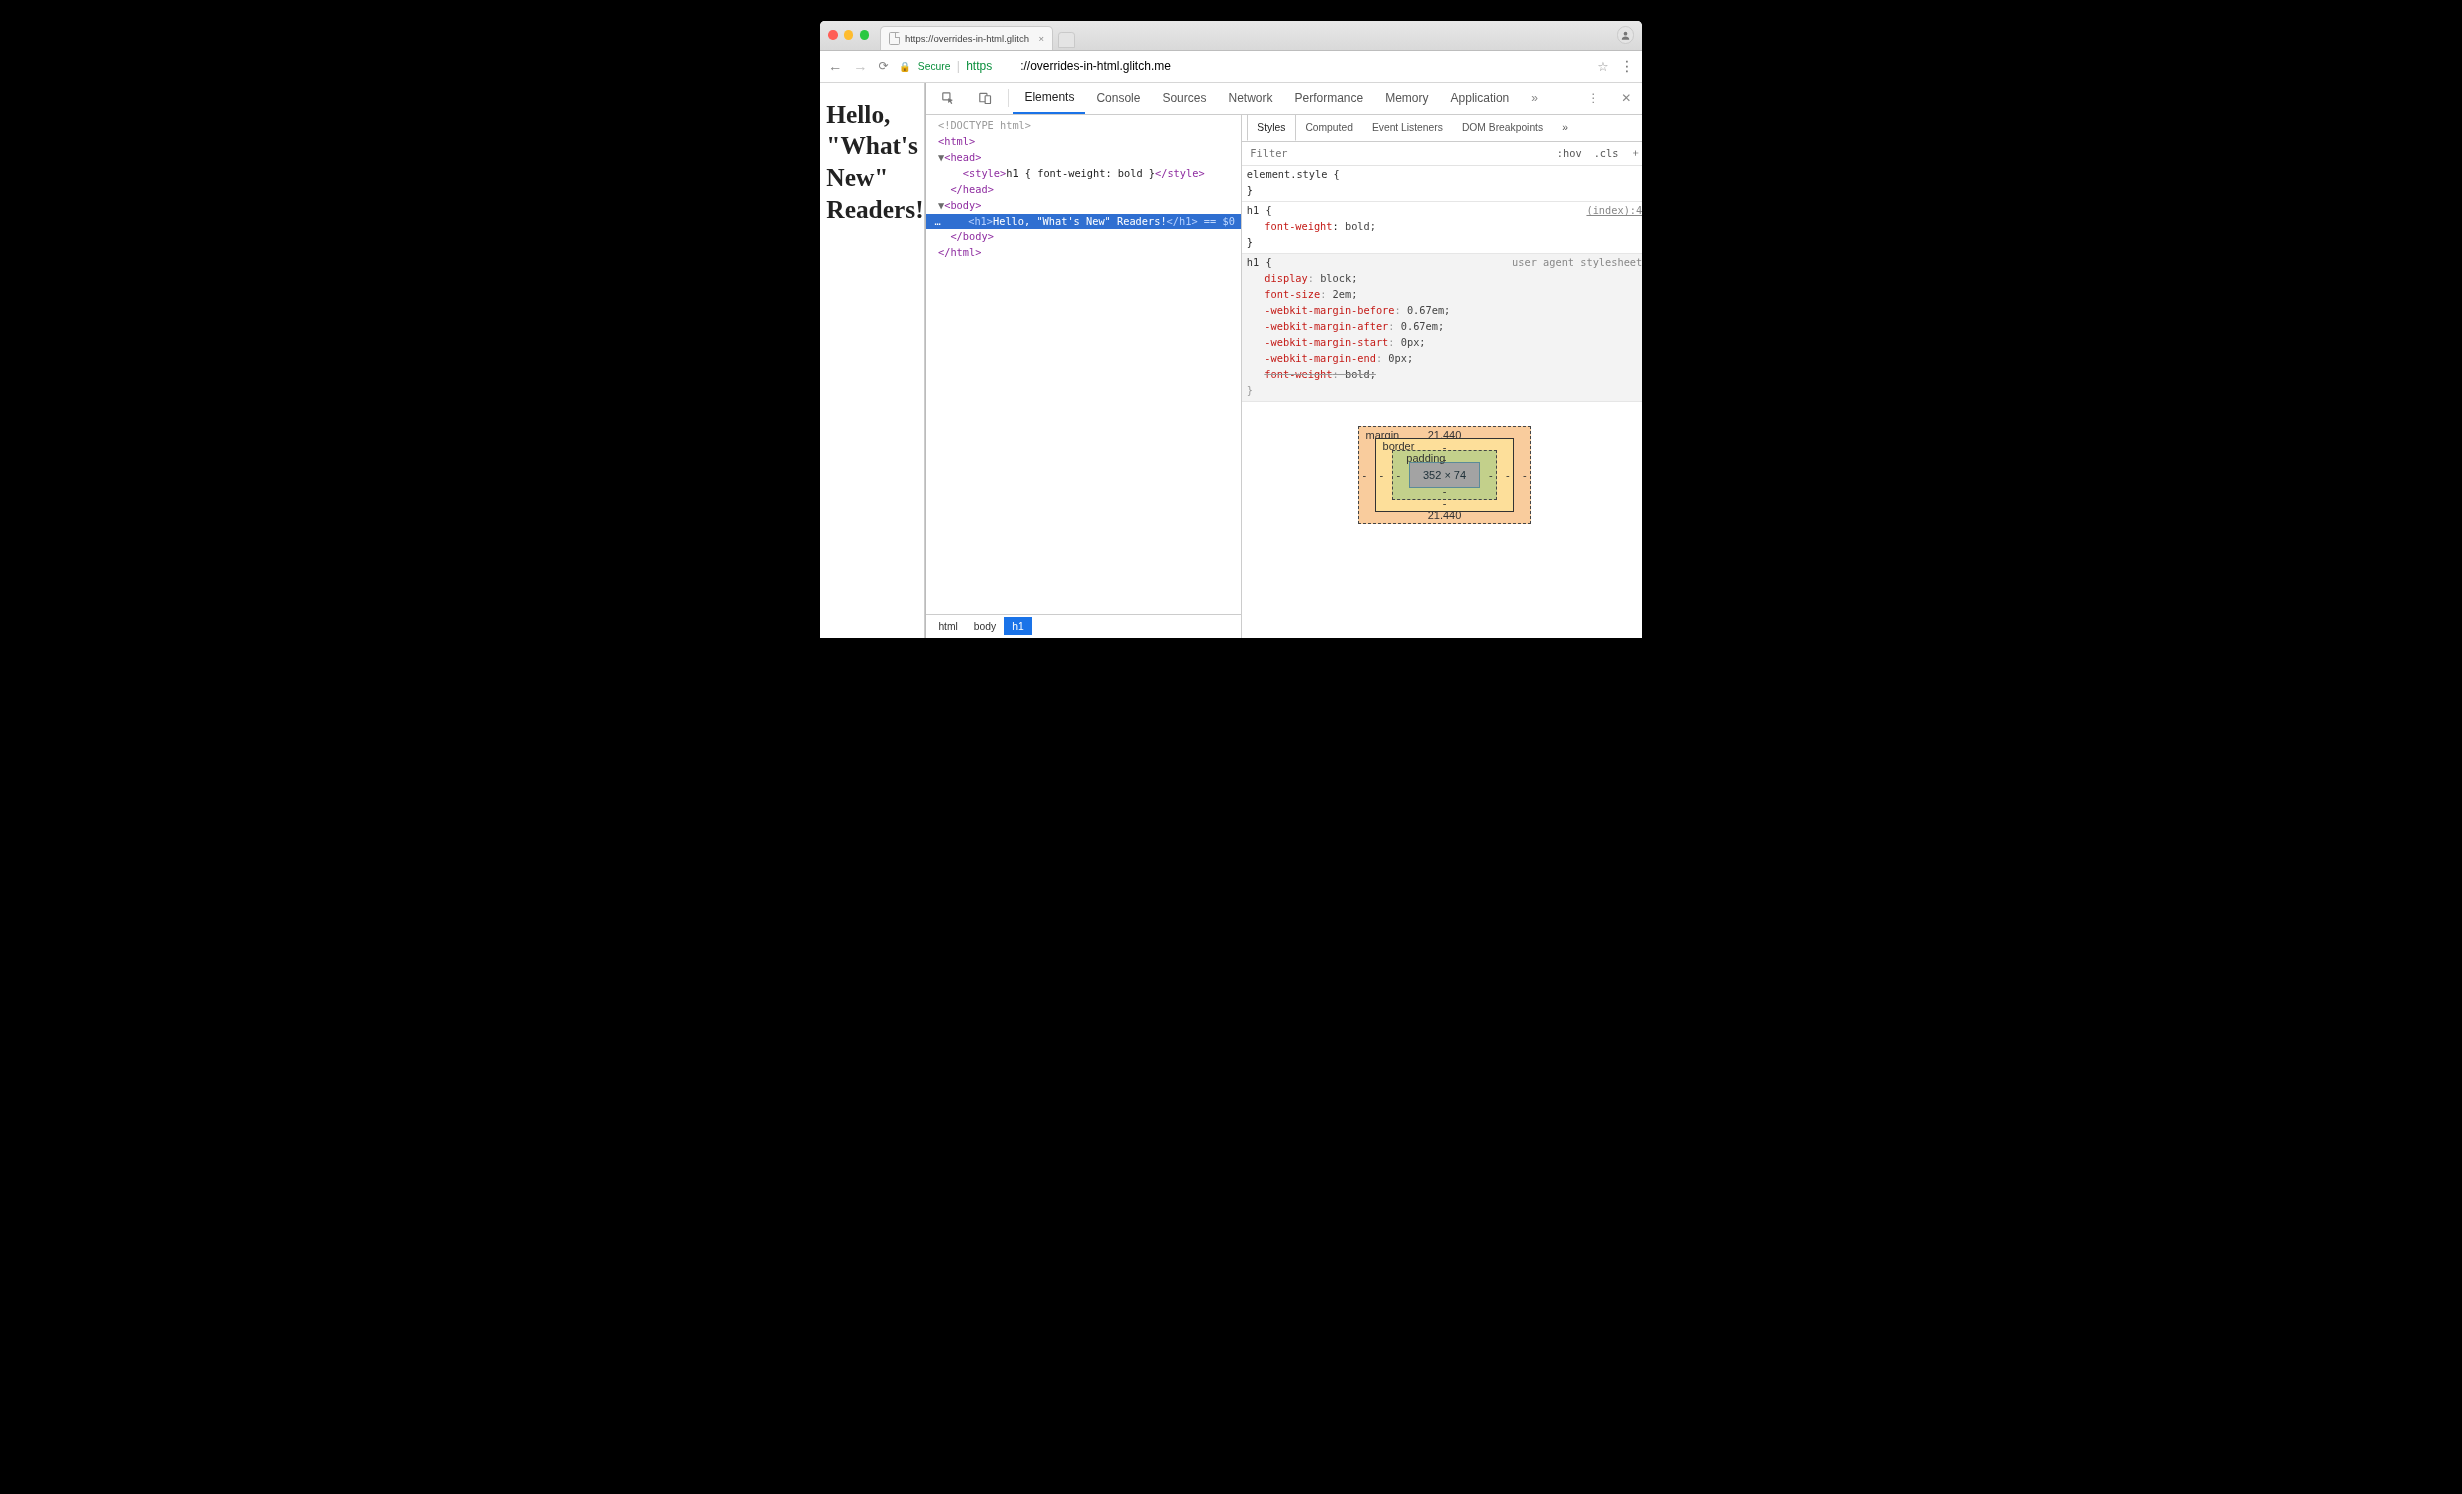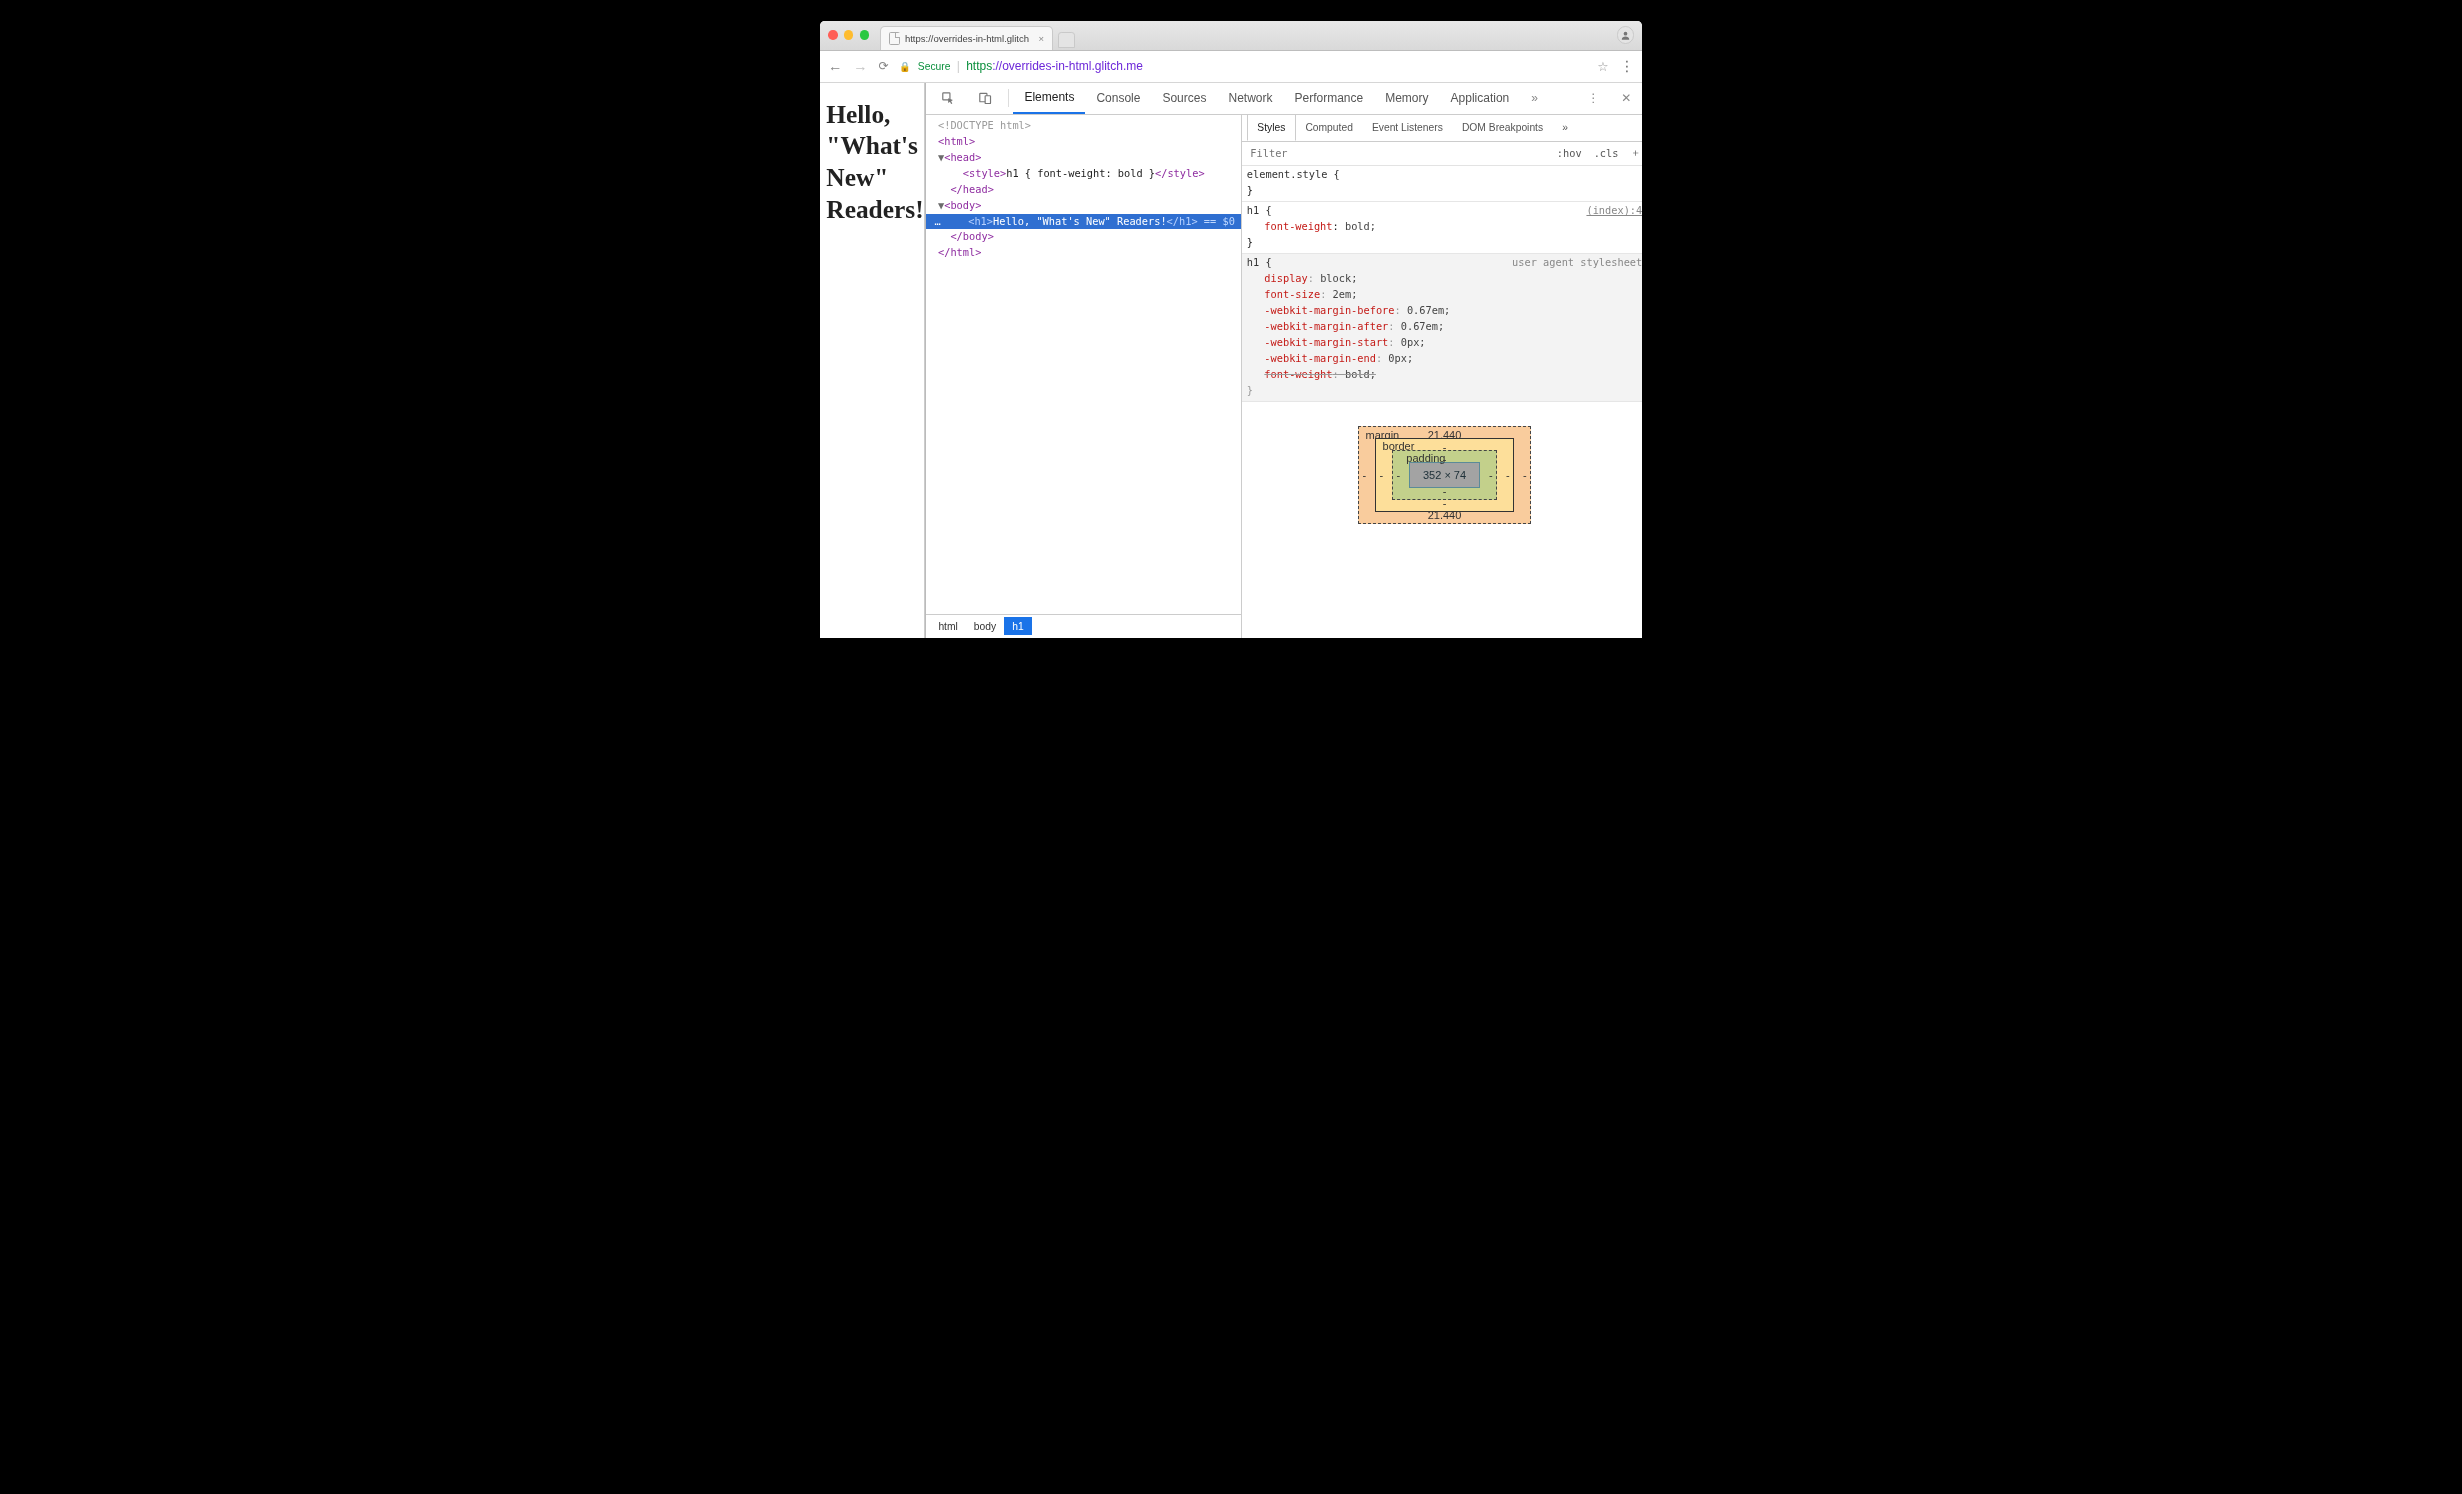--- a/index.html
+++ b/index.html
@@ -49,21 +49,21 @@
   
   .addrbar{height:32px;border-bottom:0.8px solid #d6d6d6;display:flex;align-items:center;padding:0 8px;gap:11px;font-size:12px;color:#5a5a5a;}
   .addrbar .ico{color:#888;}
   .addrbar .arrow{font-size:14.3px;}
   .addrbar .disabled{color:#c4c4c4;}
   .url{flex:1;display:flex;align-items:center;gap:6.3px;}
   .lock{color:#0a8f3c;font-size:9.5px;}
   .secure{color:#0a8f3c;font-size:10.3px;}
   .pipe{color:#ccc;}
   .scheme{color:#0a8f3c;}
-  .rest{color:#6d28d9;}
+  .rest{color:#000000;margin-left:28px;}
   .star{color:#9a9a9a;font-size:12.7px;}
   .vdots{color:#666;font-size:14.3px;}
 
   
   .content{display:flex;height:555px;}
   .page{width:262px;padding:16px 0 0 6.3px;border-right:0.8px solid #ccc;}
   .page h1{font-family:"Times New Roman",serif;font-weight:bold;font-size:25.4px;margin:0;line-height:1.25;}
 
   
   .devtools{flex:1;display:flex;flex-direction:column;border-left:0.8px solid #bbb;}

